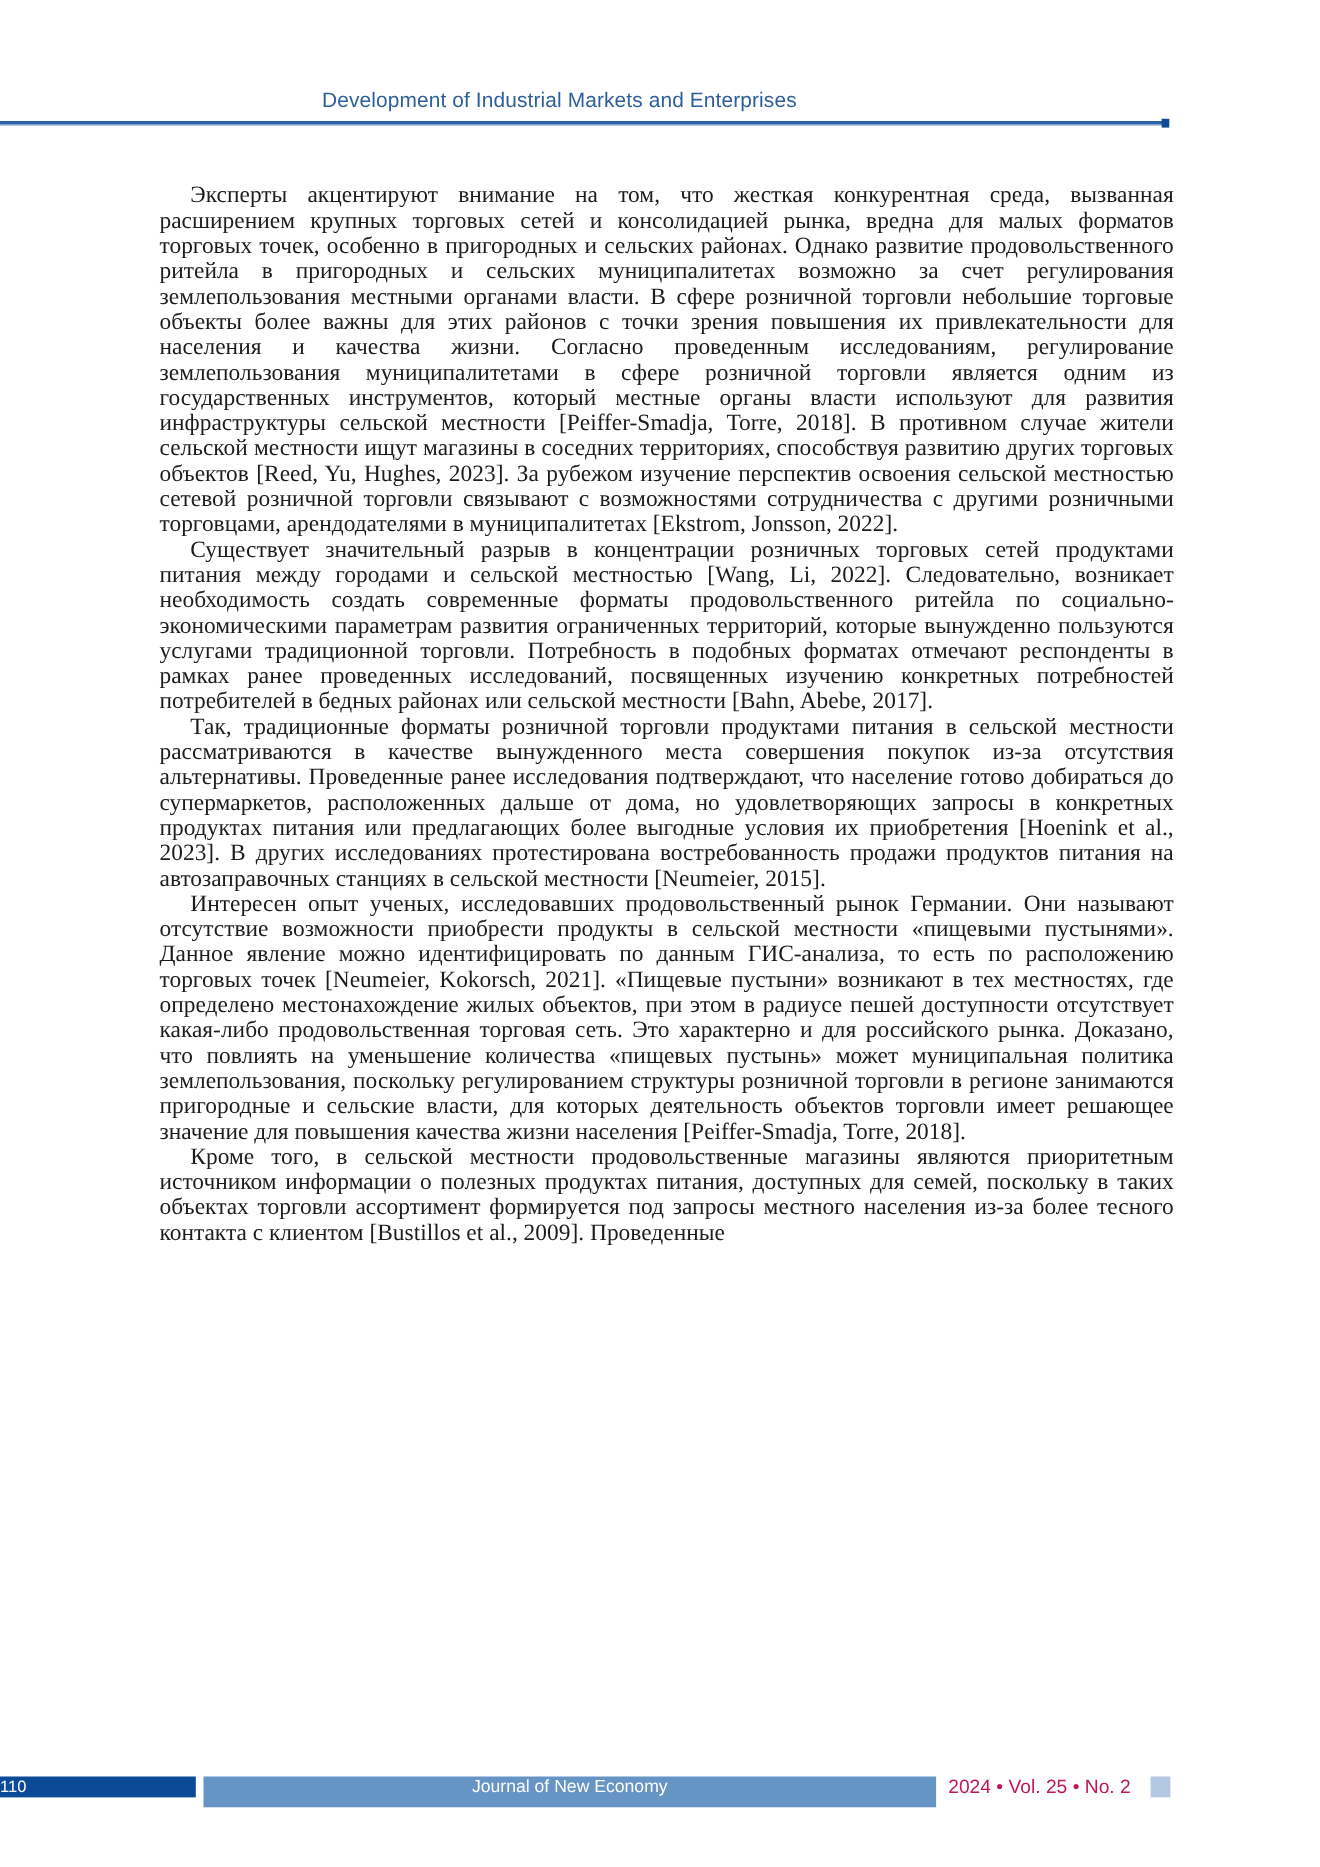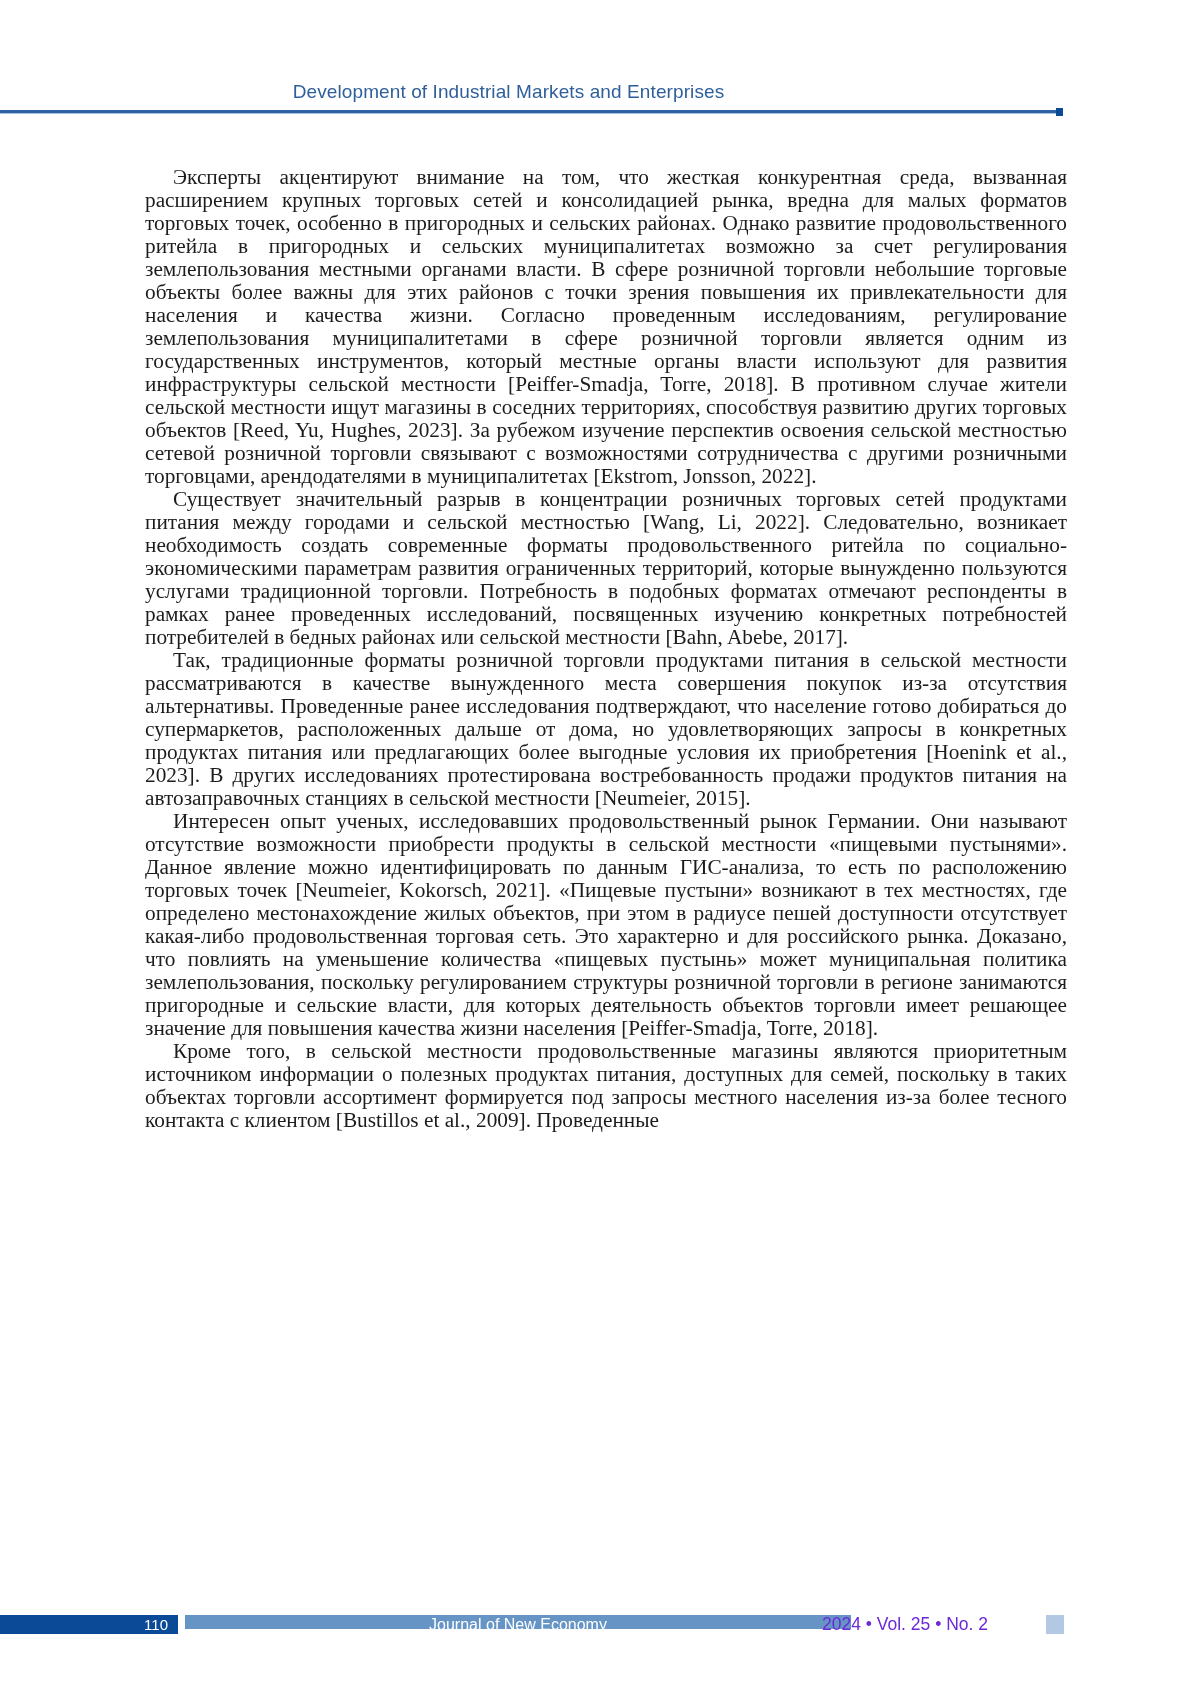--- a/index.html
+++ b/index.html
@@ -20,32 +20,32 @@
     .body-text {
       position: absolute; top: 166px; left: 145px; width: 922px;
       font-family: "Liberation Serif", serif; font-size: 21.3px; line-height: 23px;
       color: #1c1c1c; text-align: justify; hyphens: manual;
     }
     .body-text p { margin: 0; text-indent: 28px; }
     .footer-page {
       position: absolute; top: 1615px; left: 0; width: 178px; height: 19px;
       background: #0a4a97; color: #ffffff;
       font-family: "Liberation Sans", sans-serif; font-size: 15px; line-height: 19px;
-      text-align: right; padding-right: 10px; box-sizing: border-box;
+      text-align: left; padding-right: 10px; box-sizing: border-box;
     }
     .footer-journal {
-      position: absolute; top: 1615px; left: 185px; width: 666px; height: 14px;
+      position: absolute; top: 1615px; left: 185px; width: 666px; height: 28px;
       background: #6594c5; color: #ffffff;
       font-family: "Liberation Sans", sans-serif; font-size: 16px; line-height: 19px;
       text-align: center;
     }
     .footer-issue {
-      position: absolute; top: 1612px; left: 822px;
+      position: absolute; top: 1612px; left: 862px;
       font-family: "Liberation Sans", sans-serif; font-size: 17.5px; line-height: 24px;
-      color: #6d28d9;
+      color: #be185d;
     }
     .footer-square {
       position: absolute; top: 1615px; left: 1046px; width: 18px; height: 19px;
       background: #b3c8e3;
     }
   </style>
 </head>
 <body>
 
 <div>

